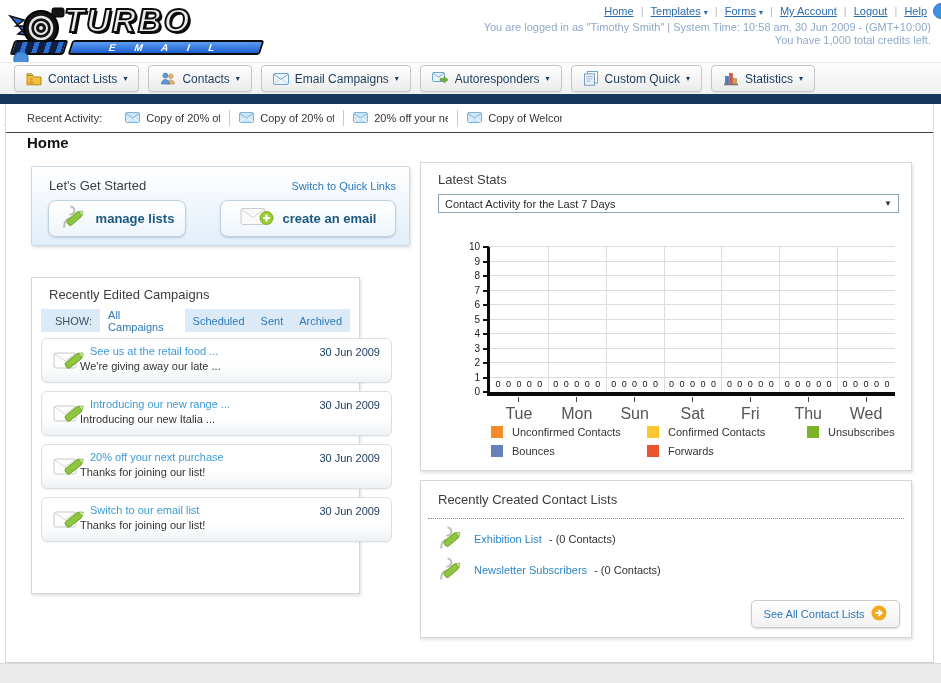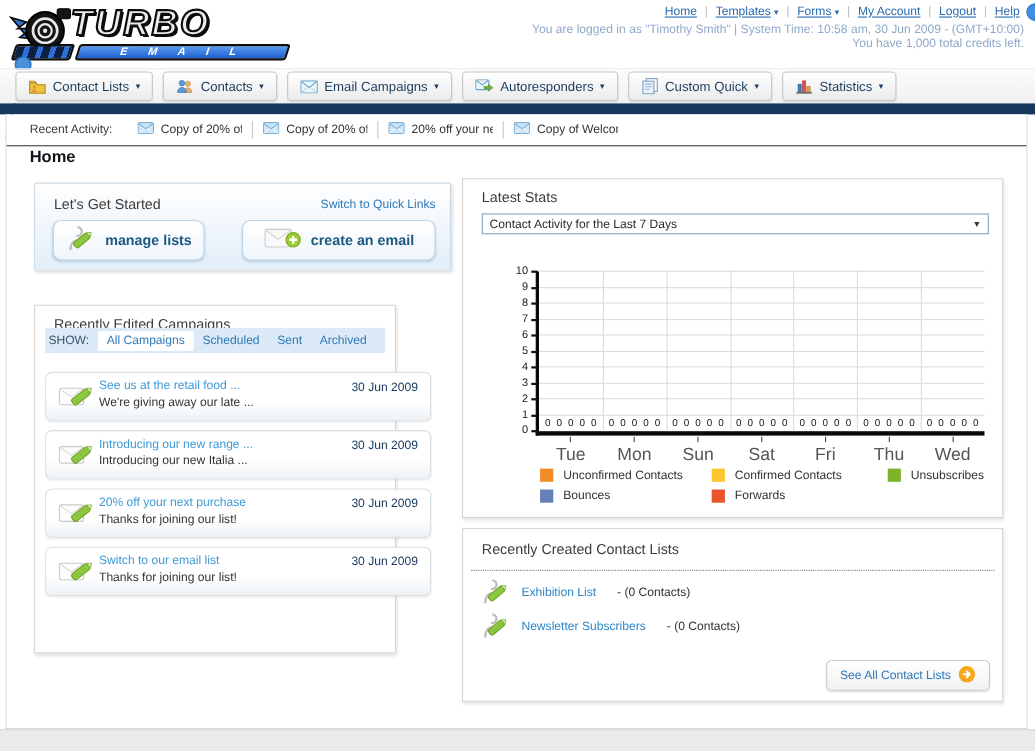--- a/index.html
+++ b/index.html
@@ -88,30 +88,30 @@
     position:absolute; top:33px; height:37px; border:1px solid #bdd2e2; border-radius:8px;
     background:linear-gradient(#ffffff,#eef5fb); box-shadow:0 1px 2px rgba(80,120,150,0.3);
     display:flex; align-items:center; justify-content:center; gap:9px;
     font-size:13px; font-weight:bold; color:#1b587f; cursor:pointer;
   }
   #gs-btn-1 { left:16px; width:138px; }
   #gs-btn-2 { left:188px; width:176px; }
 
   
   #camp-panel { left:25px; top:173px; width:329px; height:317px; }
-  .showbar { position:absolute; left:9px; right:9px; top:20px; height:23px; background:#dbeaf6;
-    display:flex; align-items:center; font-size:11px; padding-left:3px; gap:2px; }
+  .showbar { position:absolute; left:9px; right:9px; top:31px; height:23px; background:#dbeaf6;
+    display:flex; align-items:center; font-size:11px; padding-left:14px; gap:2px; }
   .show-label { color:#39526b; margin-right:6px; }
   .filter { color:#2e79b8; padding:3px 8px; cursor:pointer; }
   .filter.active { background:#fff; }
   .camp-card { position:absolute; left:9px; width:351px; height:45px; border:1px solid #dbdfe2; border-radius:6px;
     background:linear-gradient(#ffffff 60%,#eef2f5); box-shadow:0 1px 1px rgba(0,0,0,0.05); cursor:pointer; }
   .card-icon { position:absolute; left:11px; top:10px; }
   .card-title { position:absolute; left:48px; top:6px; font-size:11px; color:#3e9bd6; white-space:nowrap; }
-  .card-sub { position:absolute; left:48px; top:21px; font-size:11px; color:#333; white-space:nowrap;text-align:center; }
+  .card-sub { position:absolute; left:38px; top:21px; font-size:11px; color:#333; white-space:nowrap;text-align:center; }
   .card-date { position:absolute; right:11px; top:7px; font-size:11px; color:#17375c; }
 
   .pill-btn {
     position:absolute; height:28px; border:1px solid #cbcbcb; border-radius:5px;
     background:linear-gradient(#ffffff,#f1f1f1); box-shadow:0 1px 2px rgba(0,0,0,0.15);
     display:flex; align-items:center; justify-content:center; gap:7px;
     font-size:11px; color:#2e79b8; cursor:pointer;
   }
   #view-all-btn { right:13px; top:271px; width:131px; }
   #see-all-btn  { right:11px; top:119px; width:149px; }
@@ -144,21 +144,21 @@
   .legend { position:absolute; left:70px; top:263px; display:grid;
     grid-template-columns:156px 160px 1fr; row-gap:7px; font-size:11px; color:#333; }
   .leg { display:flex; align-items:center; }
   .sw { width:12px; height:12px; display:inline-block; margin-right:9px; }
 
   
   #cl-panel { left:414px; top:376px; width:492px; height:158px; }
   .cl-dotted { position:absolute; left:7px; right:7px; top:37px; border-top:1px dotted #8a8a8a; }
   .cl-item { position:absolute; left:16px; height:28px; display:flex; align-items:center; gap:10px; font-size:11px; }
   .cl-link { color:#2e86c8; }
-  .cl-suffix { color:#333; margin-left:16px; }
+  .cl-suffix { color:#333; margin-left:4px; }
 </style>
 </head>
 <body>
 
 <div class="header">
   <div class="logo">
     <svg class="logo-swirl" width="58" height="54" viewBox="0 0 58 54">
       <polygon points="2,12 16,16 8,22 20,22 10,30 18,31" fill="#2e6fd6" stroke="#0d0d0d" stroke-width="1.5"></polygon>
       <circle cx="33" cy="24" r="17" fill="#141414" stroke="#000" stroke-width="2"></circle>
       <circle cx="33" cy="24" r="11" fill="none" stroke="#e8e8e8" stroke-width="2.5"></circle>

